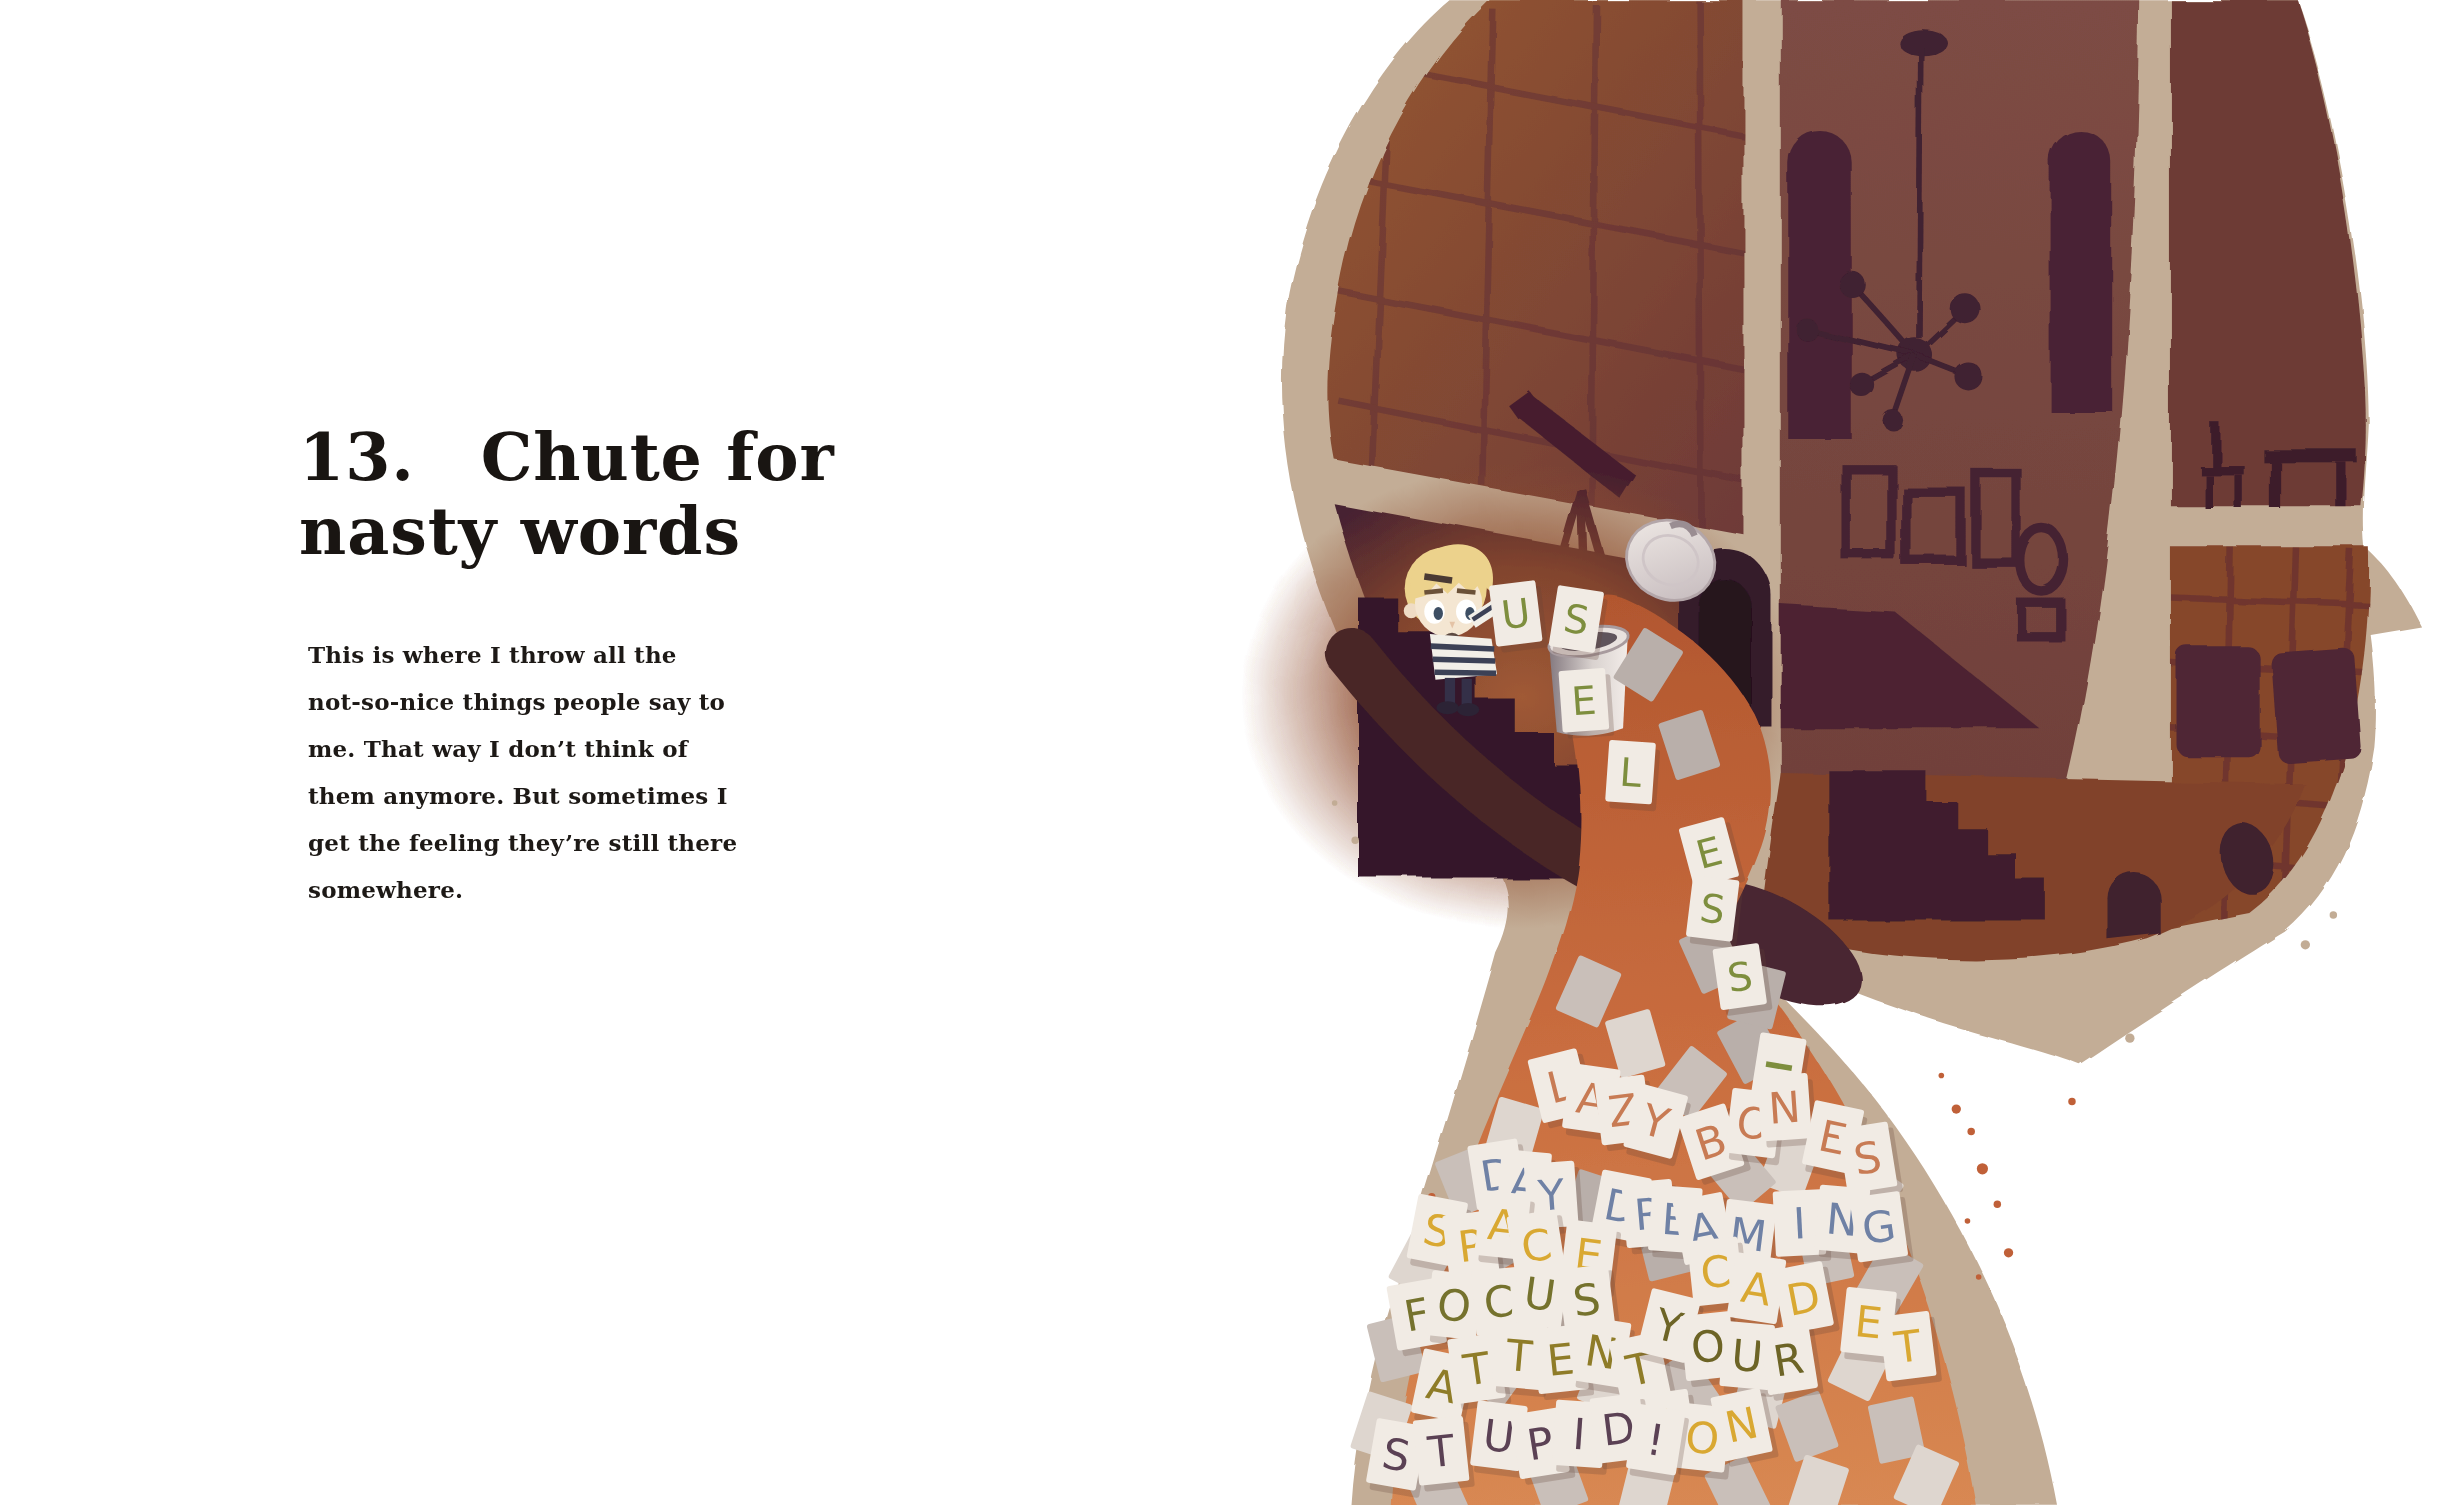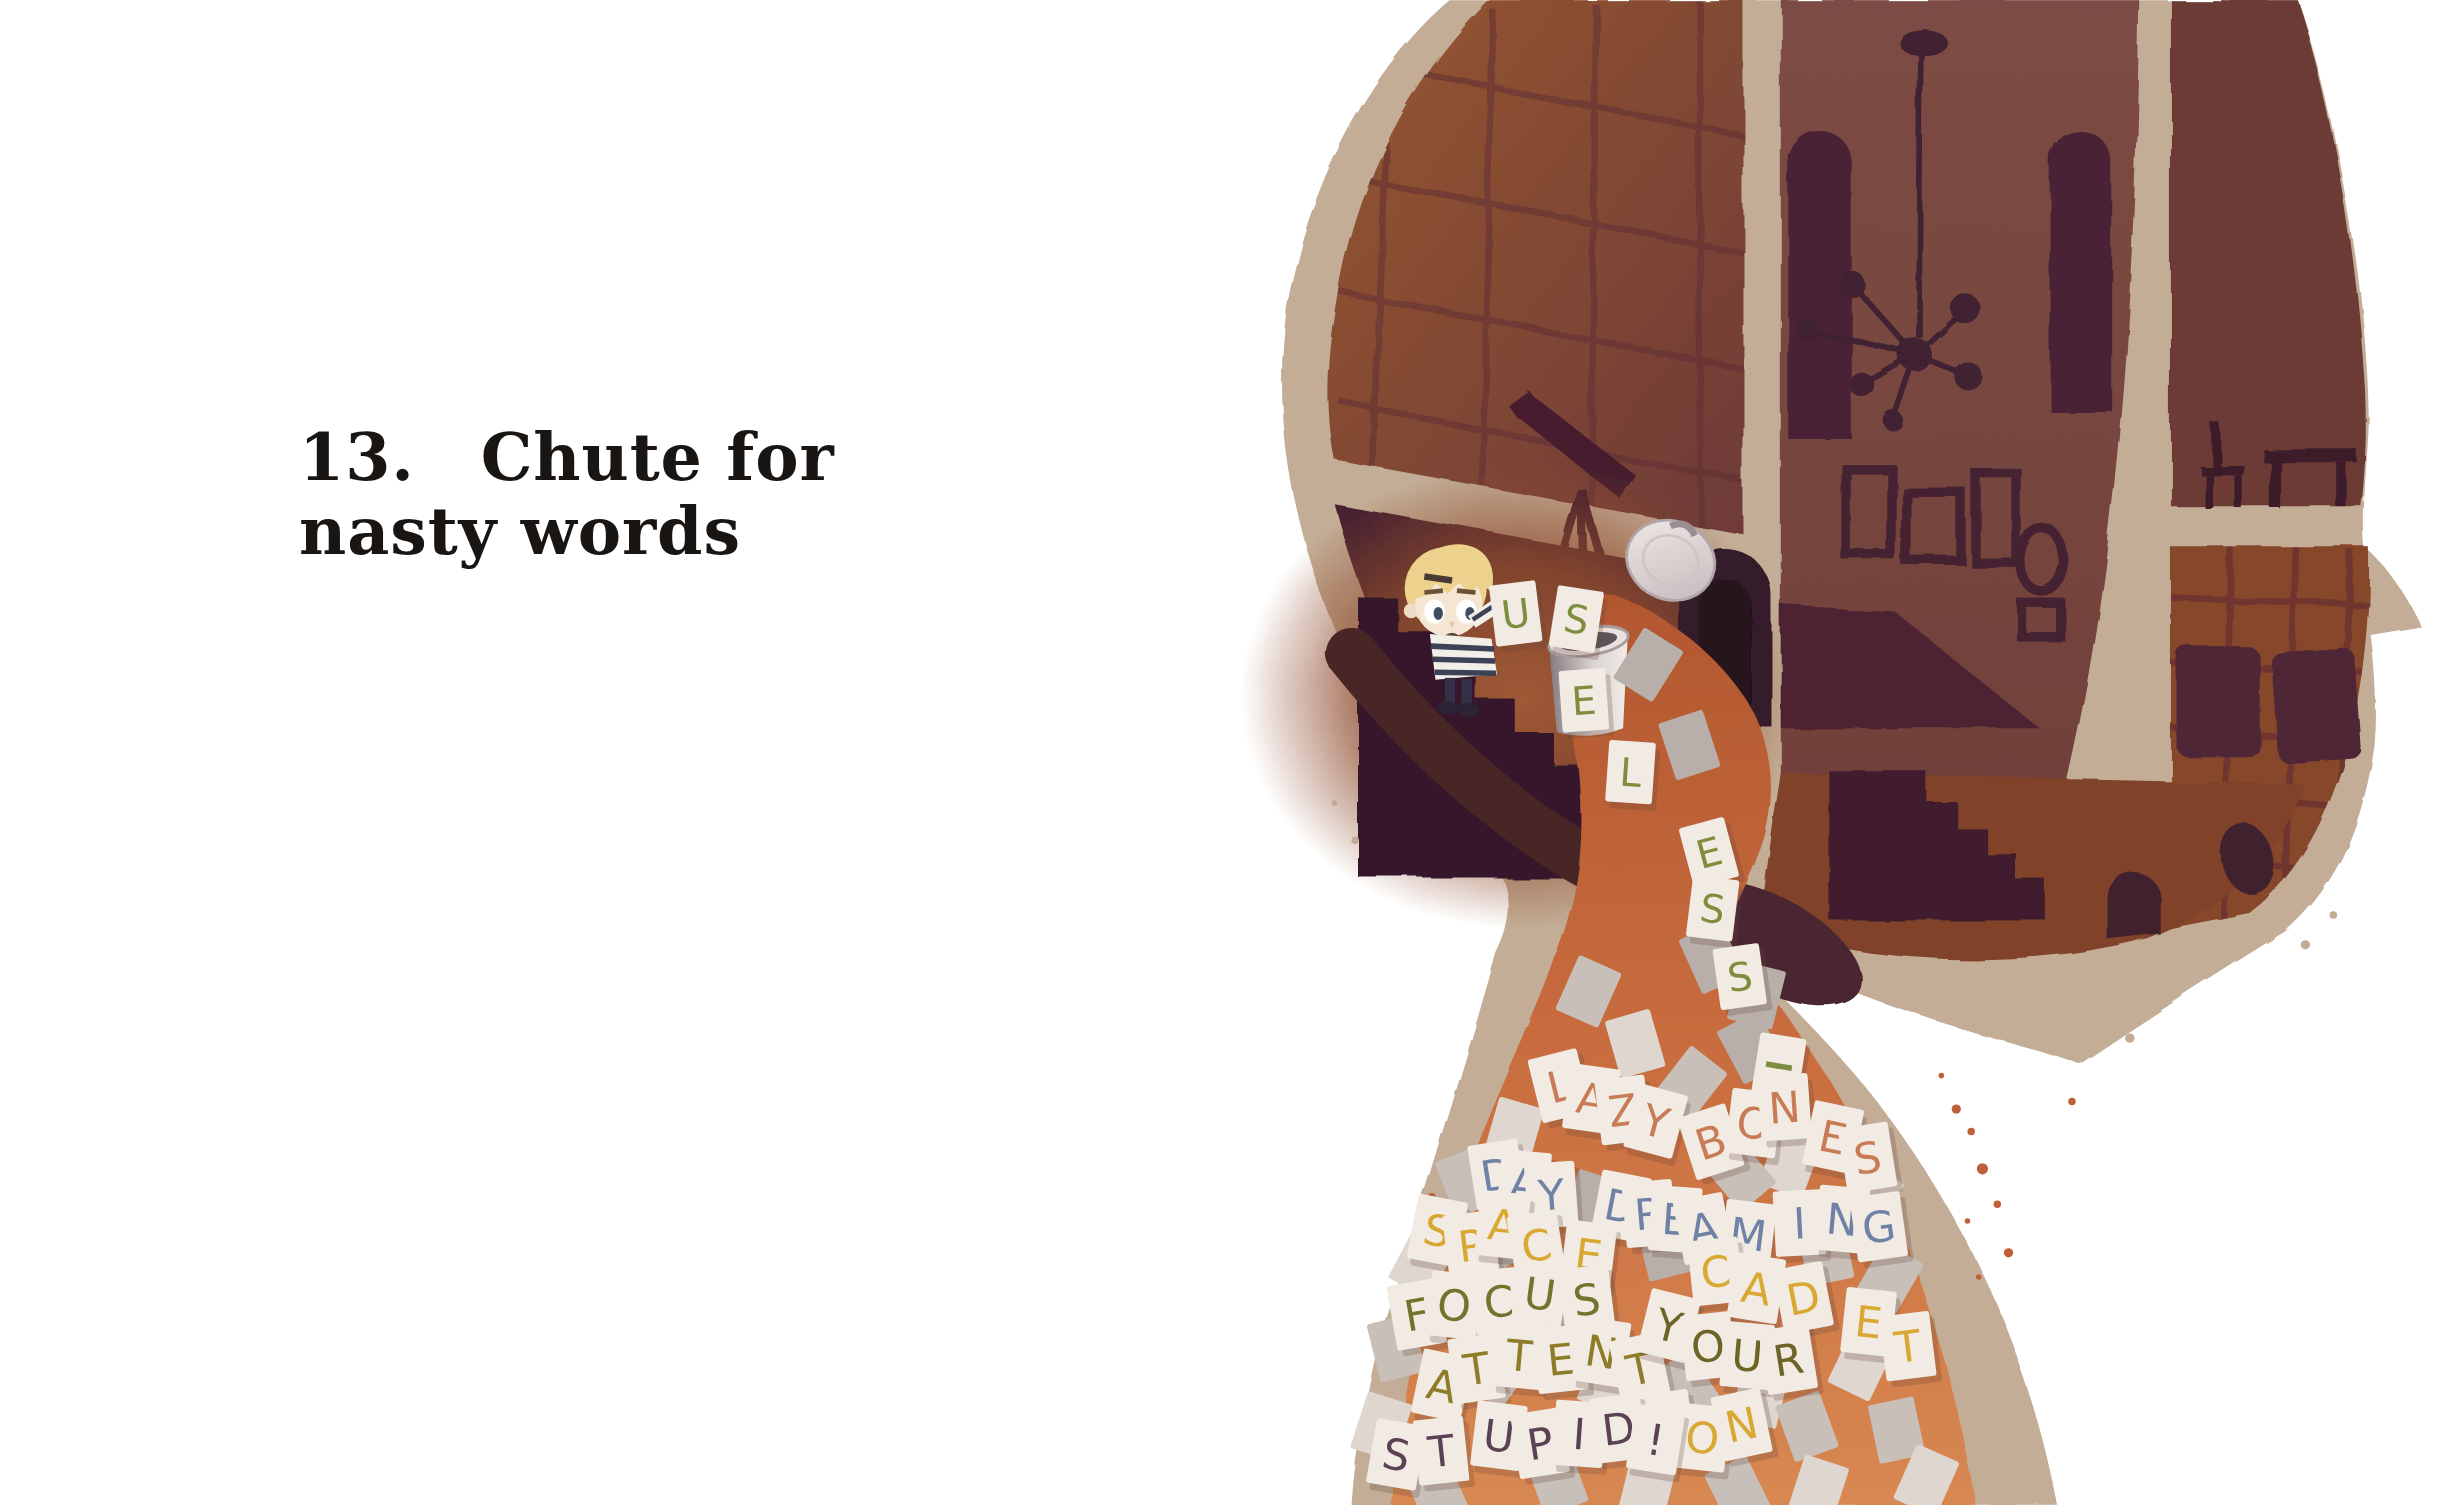--- a/index.html
+++ b/index.html
@@ -23,20 +23,26 @@
   .card-text{font-family:"DejaVu Sans","Liberation Sans",sans-serif;}
 </style>
 </head>
 <body>
 
 <div class="page">
 
   <h1 class="heading">13. Chute for
 nasty words</h1>
 
+  <p class="body-text">This is where I throw all the
+not-so-nice things people say to
+me. That way I don’t think of
+them anymore. But sometimes I
+get the feeling they’re still there
+somewhere.</p>
 
   <svg id="illus" width="2450" height="1506" viewBox="0 0 2625 1613">
     <defs>
       <linearGradient id="gAttic" x1="0" y1="0" x2="1" y2="1">
         <stop offset="0" stop-color="#96572f"></stop>
           <stop offset="1" stop-color="#6e3a38"></stop>
       </linearGradient>
       <linearGradient id="gCentral" x1="0" y1="0" x2="0" y2="1">
         <stop offset="0" stop-color="#7d4c44"></stop>
           <stop offset="1" stop-color="#6f3f39"></stop>

